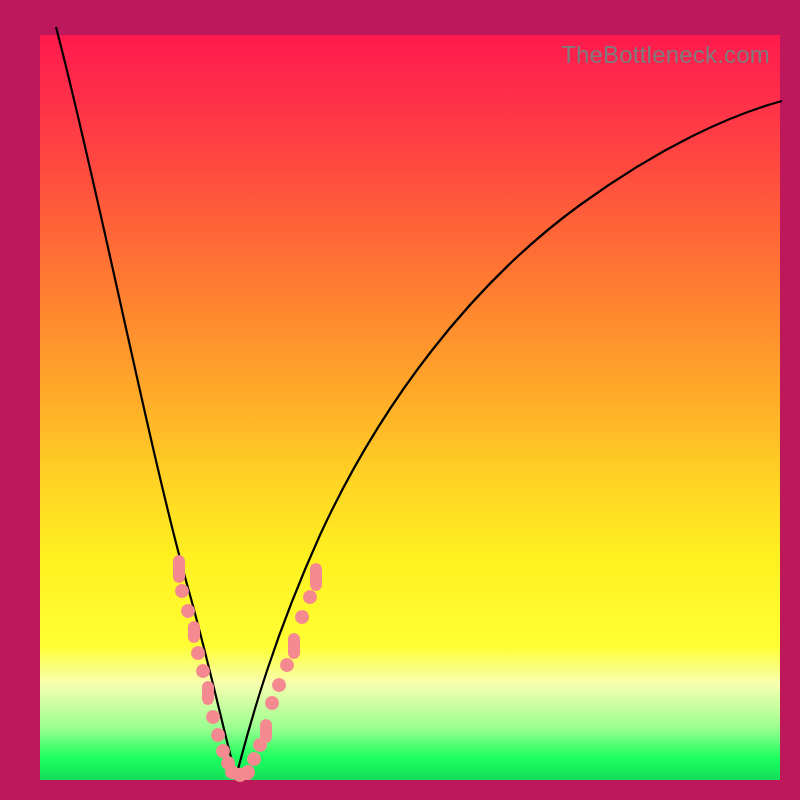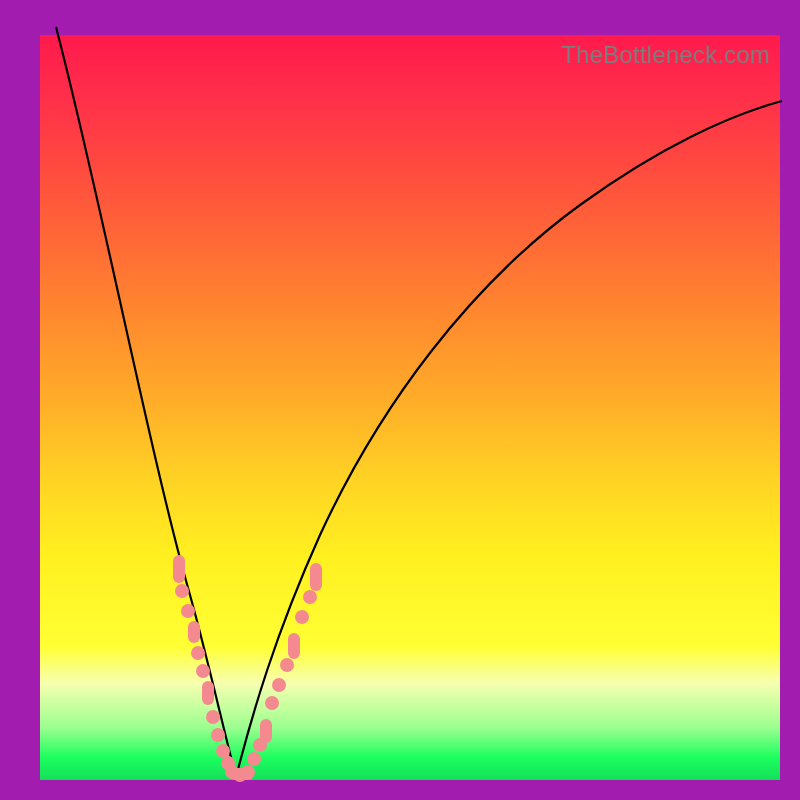--- a/index.html
+++ b/index.html
@@ -1,16 +1,16 @@
 <!DOCTYPE html>
 <html><head>
 <meta charset="utf-8">
 <style>
 html,body{margin:0;padding:0;width:800px;height:800px;overflow:hidden;background:#000;font-family:Arial,Helvetica,sans-serif}
-.frame{position:absolute;left:0;top:0;width:800px;height:800px;background:#a21caf}
+.frame{position:absolute;left:0;top:0;width:800px;height:800px;background:#be185d}
 .plot{position:absolute;left:40px;top:35px;width:740px;height:745px;
   background:linear-gradient(to bottom,
     #ff1a4d 0%,
     #ff2e4a 8%,
     #ff4b3f 18%,
     #ff6a36 28%,
     #ff8a2e 38%,
     #ffb028 50%,
     #ffd424 60%,
     #fff020 70%,

